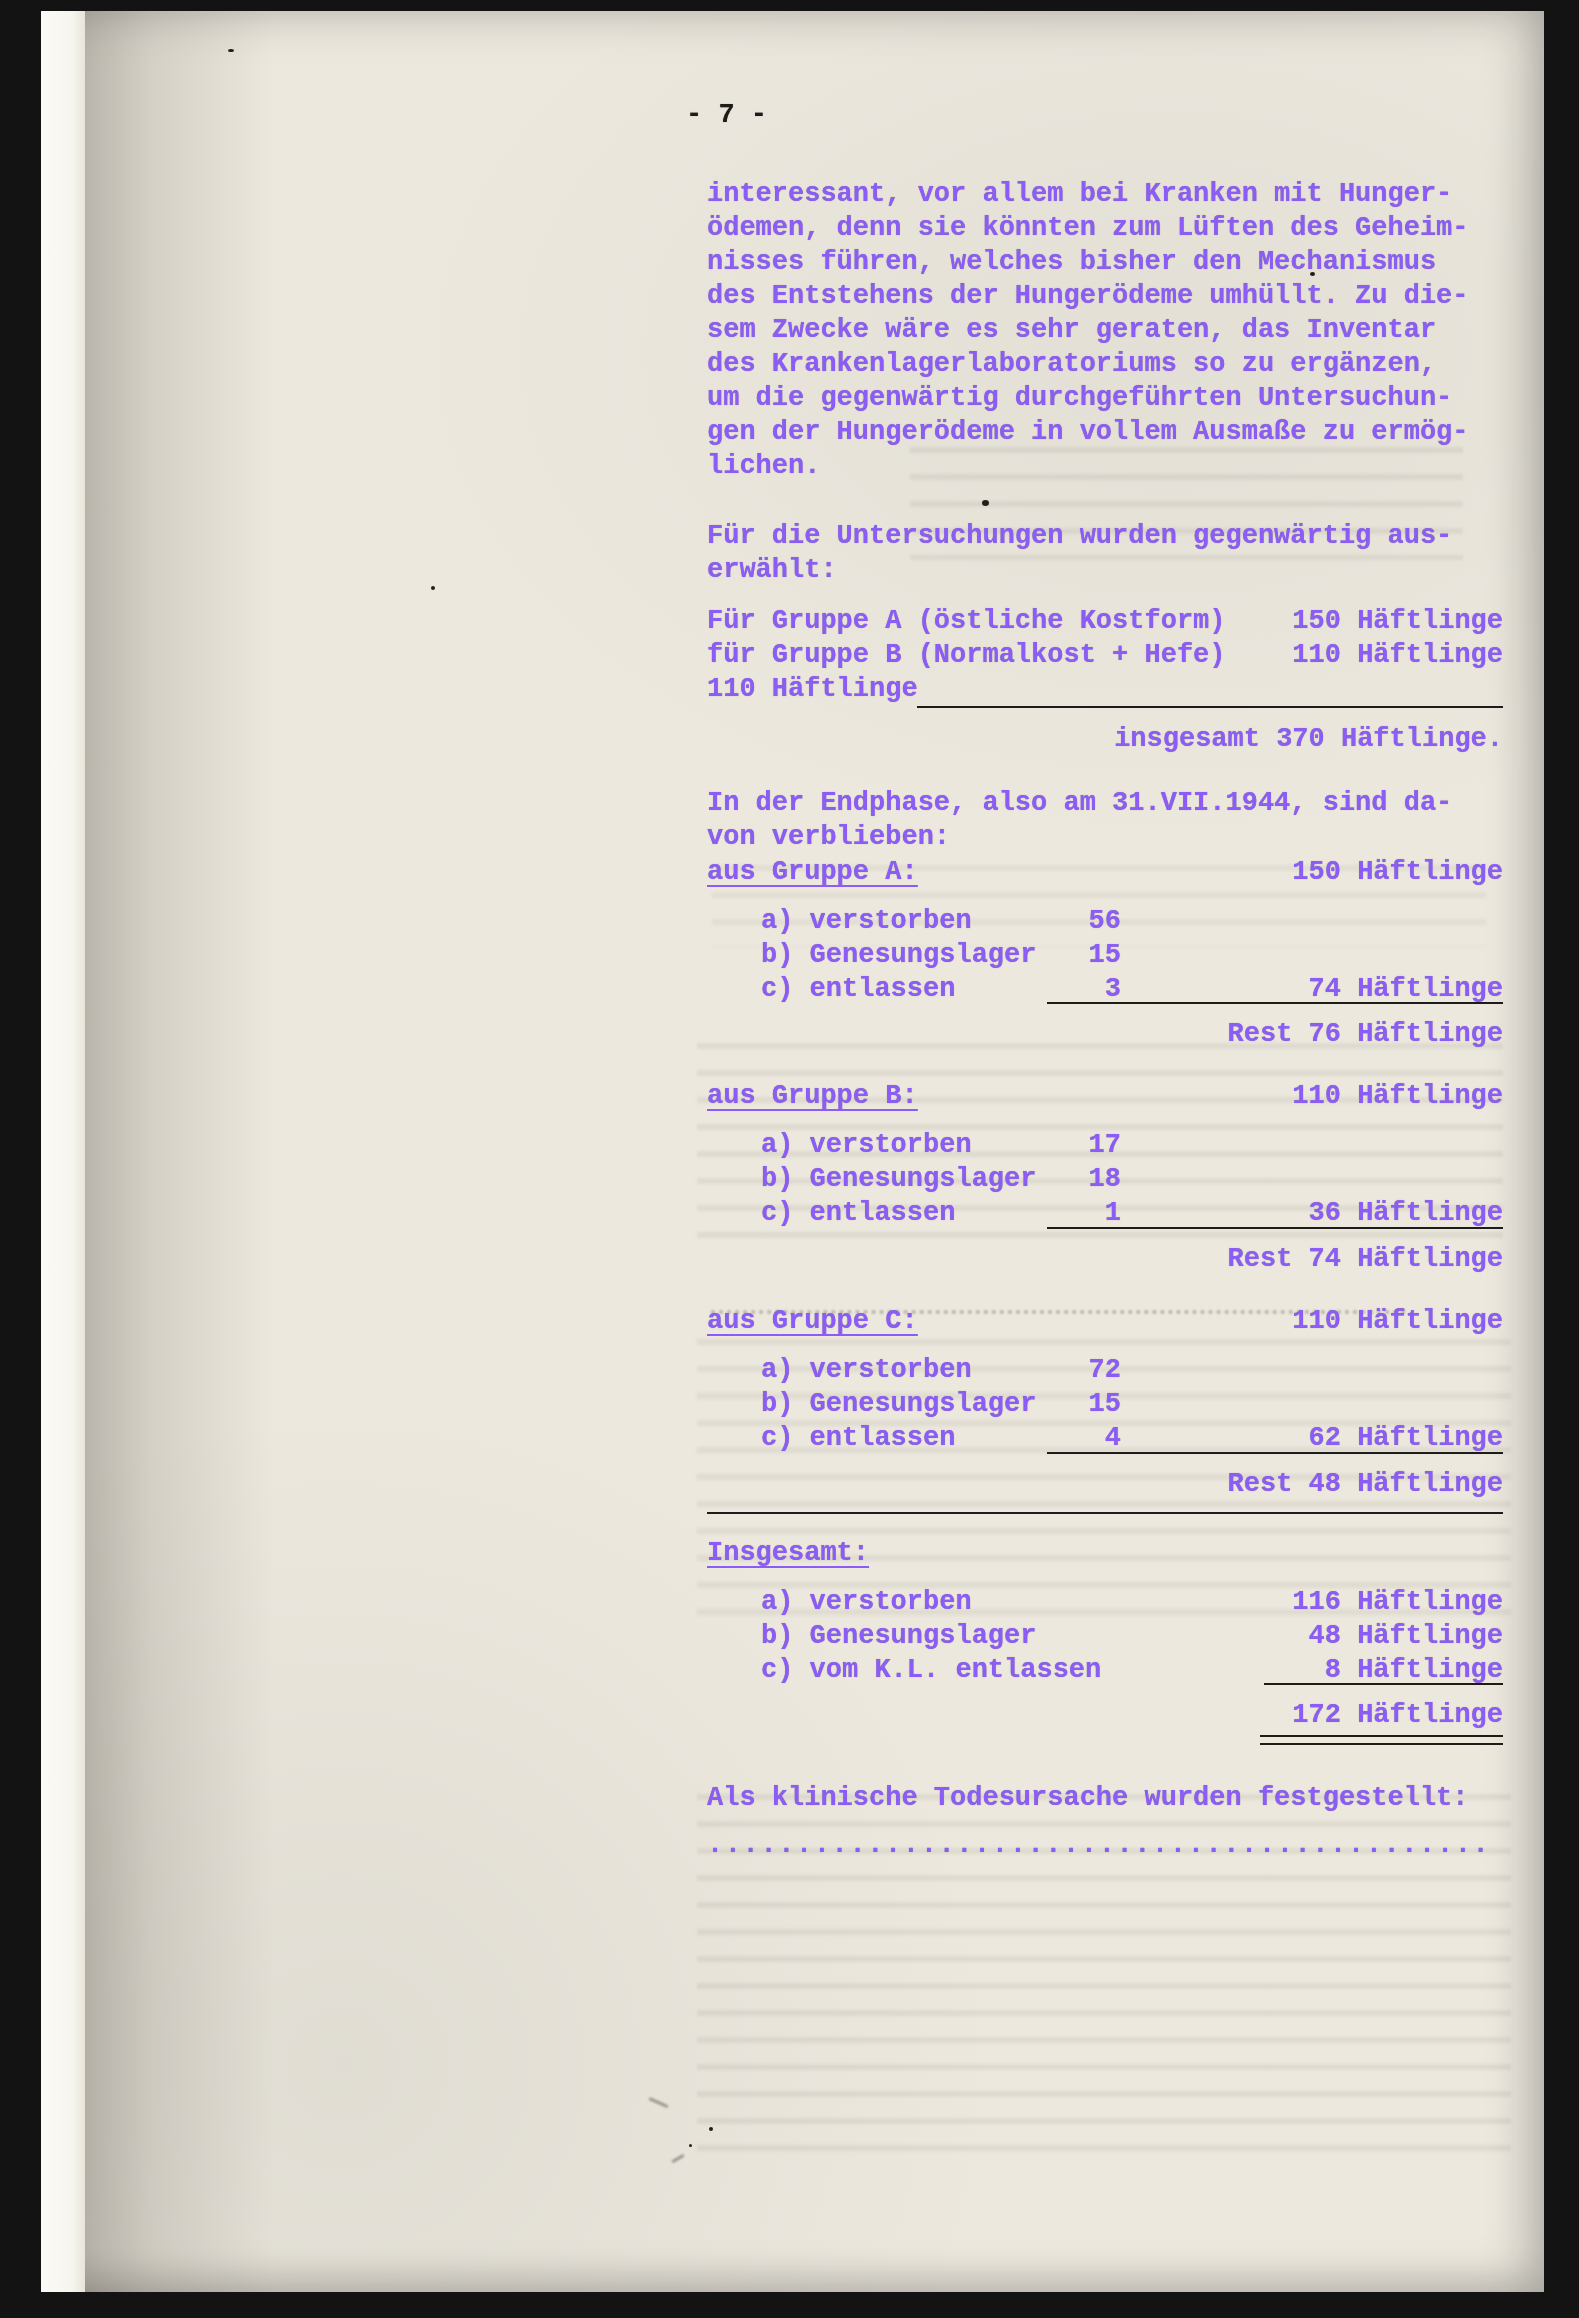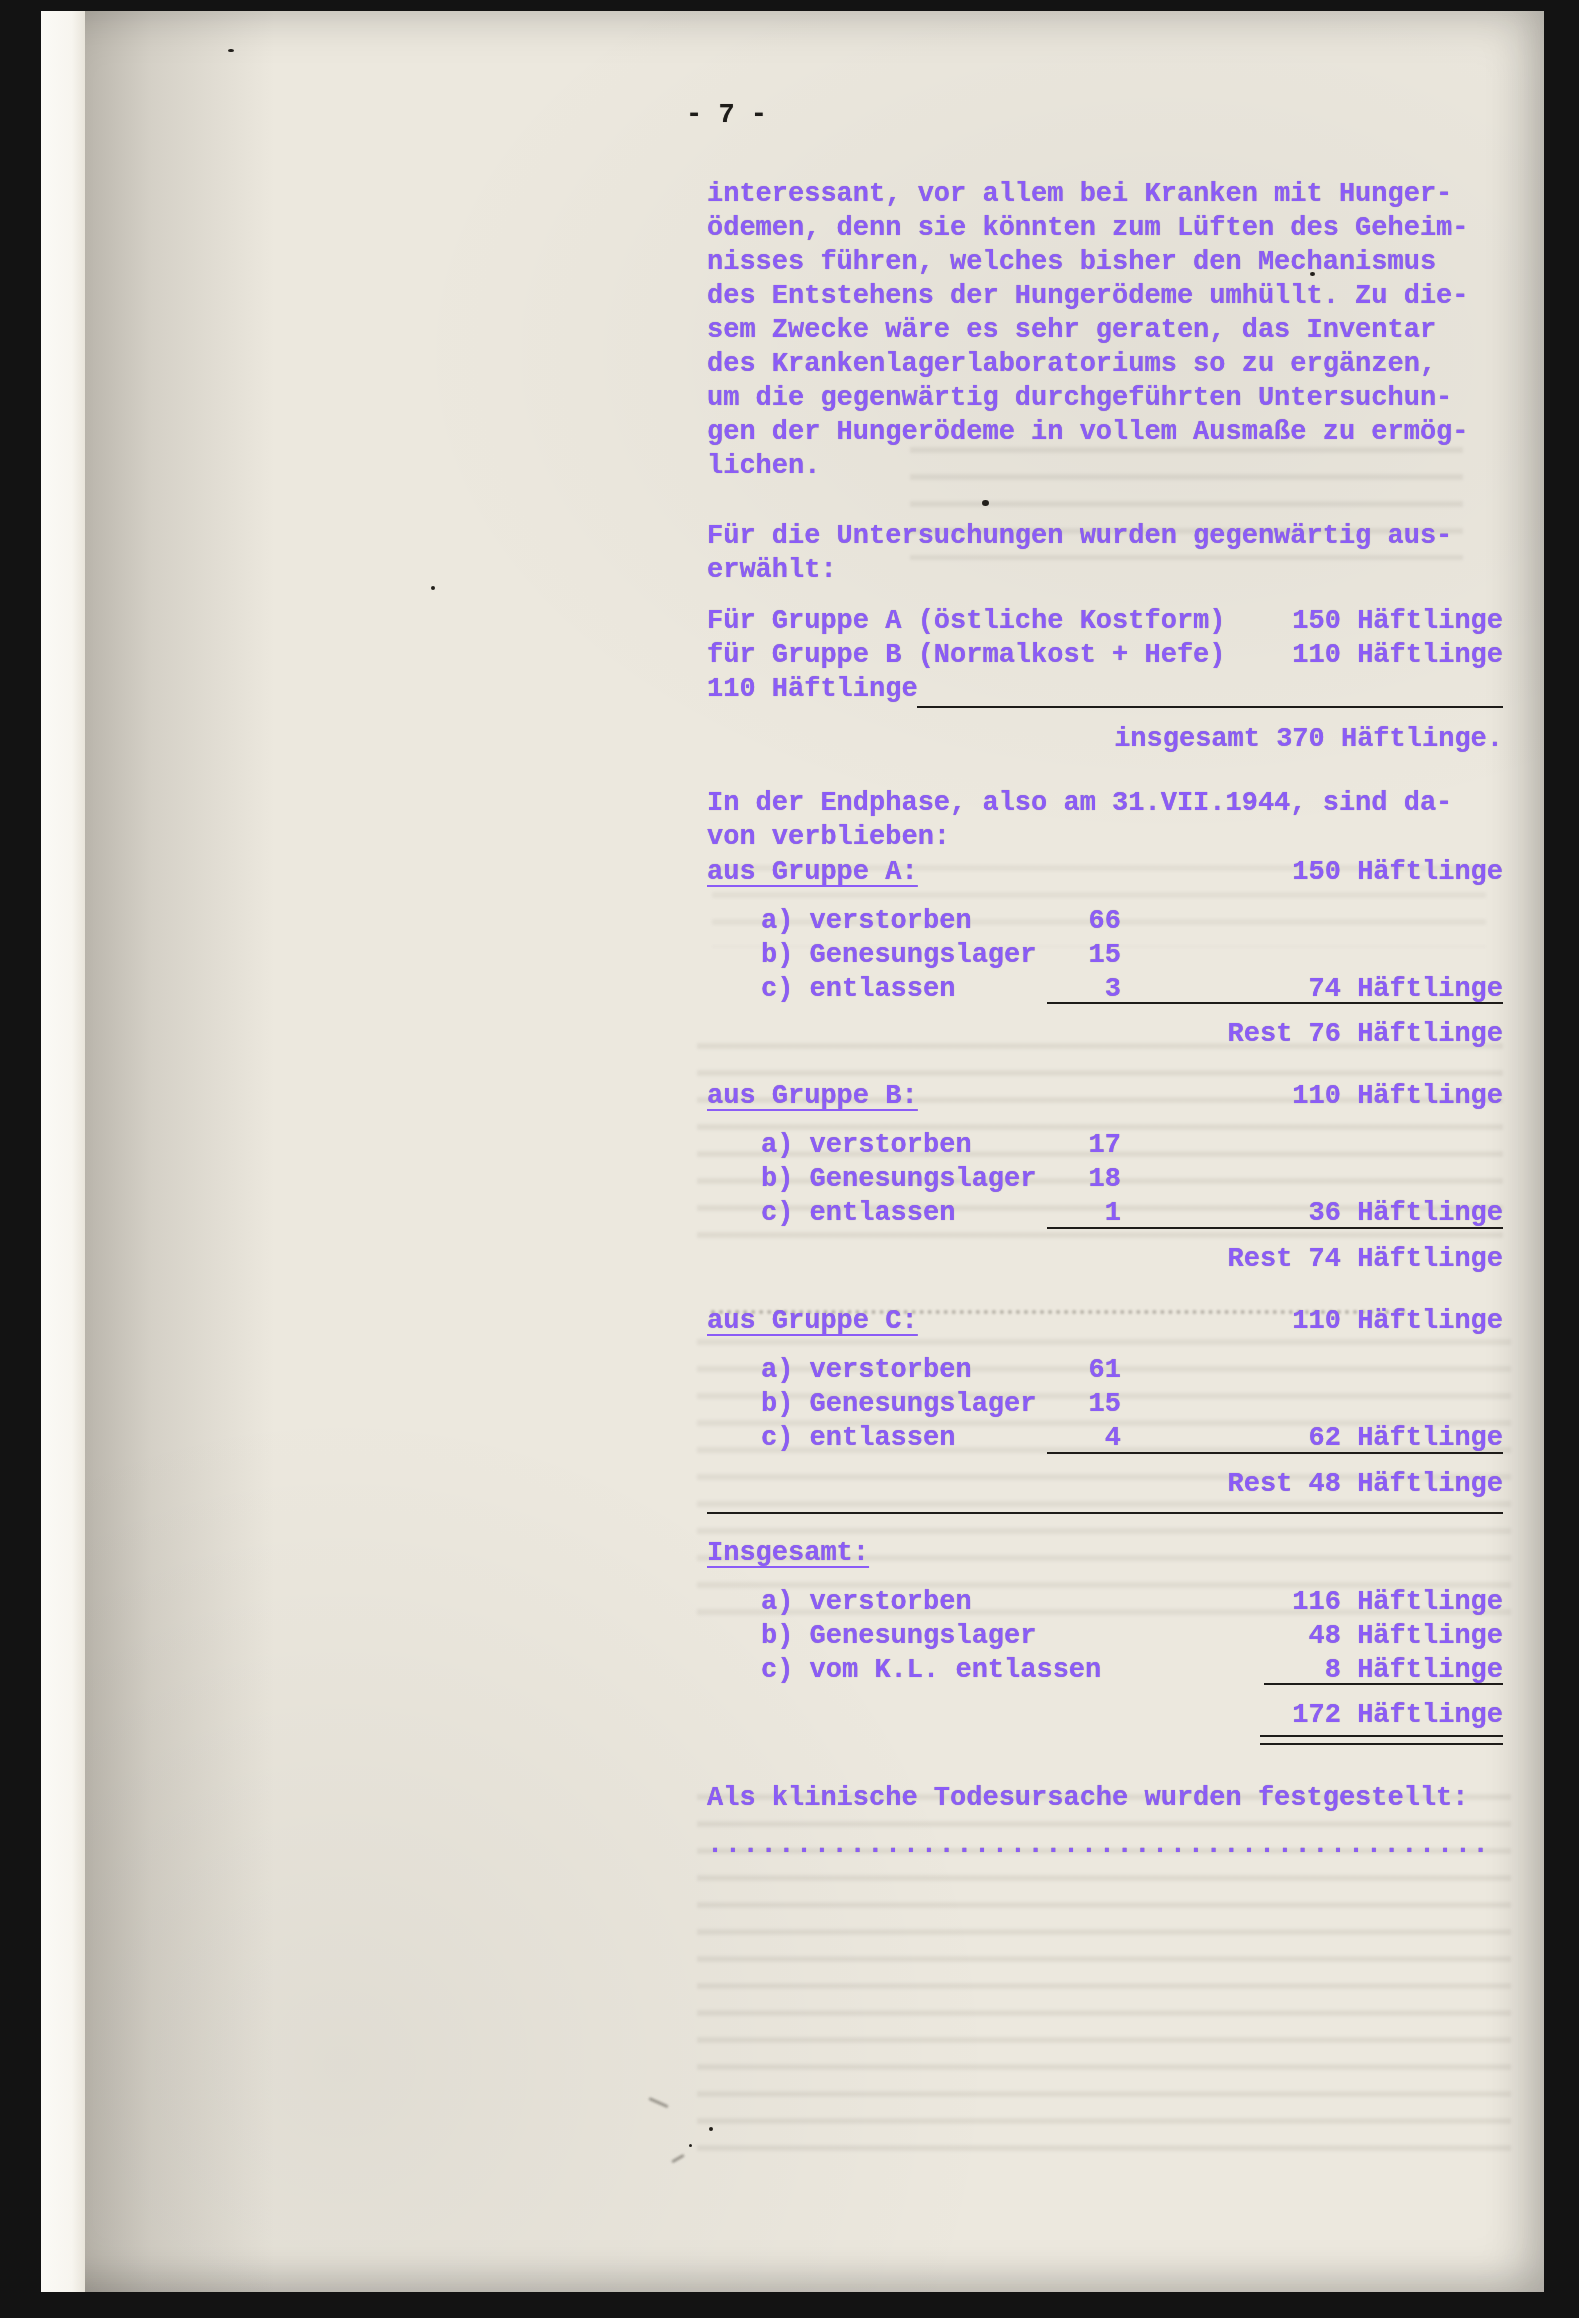--- a/index.html
+++ b/index.html
@@ -143,21 +143,21 @@
 von verblieben:</div>
 
   <section class="grp">
     <div class="grp-head">
       <span class="ul">aus Gruppe A:</span>
       <span>150 Häftlinge</span>
     </div>
     <div class="g-rows">
       <div class="g-row">
         <span class="g-label">a) verstorben</span>
-        <span class="g-num">66</span>
+        <span class="g-num">56</span>
       </div>
       <div class="g-row">
         <span class="g-label">b) Genesungslager</span>
         <span class="g-num">15</span>
       </div>
       <div class="g-row">
         <span class="g-label">c) entlassen</span>
         <span class="g-num">3</span>
         <span class="g-sub">74 Häftlinge</span>
       </div>
@@ -191,21 +191,21 @@
   </section>
 
   <section class="grp grp-c">
     <div class="grp-head">
       <span class="ul">aus Gruppe C:</span>
       <span>110 Häftlinge</span>
     </div>
     <div class="g-rows">
       <div class="g-row">
         <span class="g-label">a) verstorben</span>
-        <span class="g-num">61</span>
+        <span class="g-num">72</span>
       </div>
       <div class="g-row">
         <span class="g-label">b) Genesungslager</span>
         <span class="g-num">15</span>
       </div>
       <div class="g-row">
         <span class="g-label">c) entlassen</span>
         <span class="g-num">4</span>
         <span class="g-sub">62 Häftlinge</span>
       </div>

